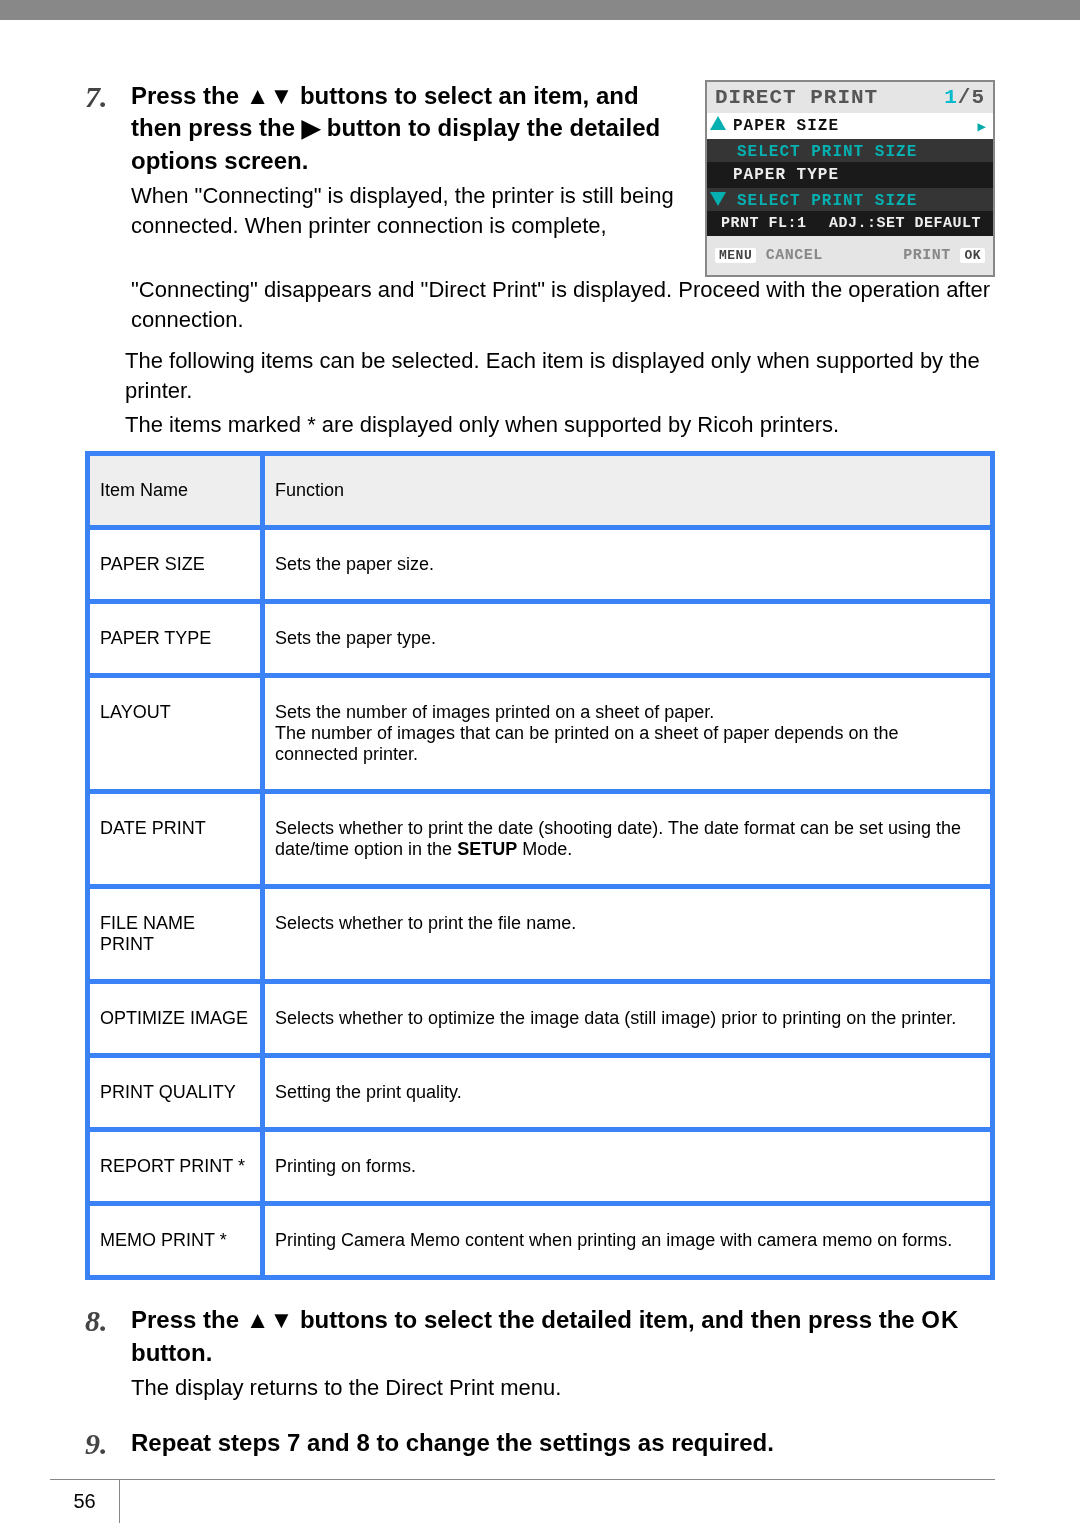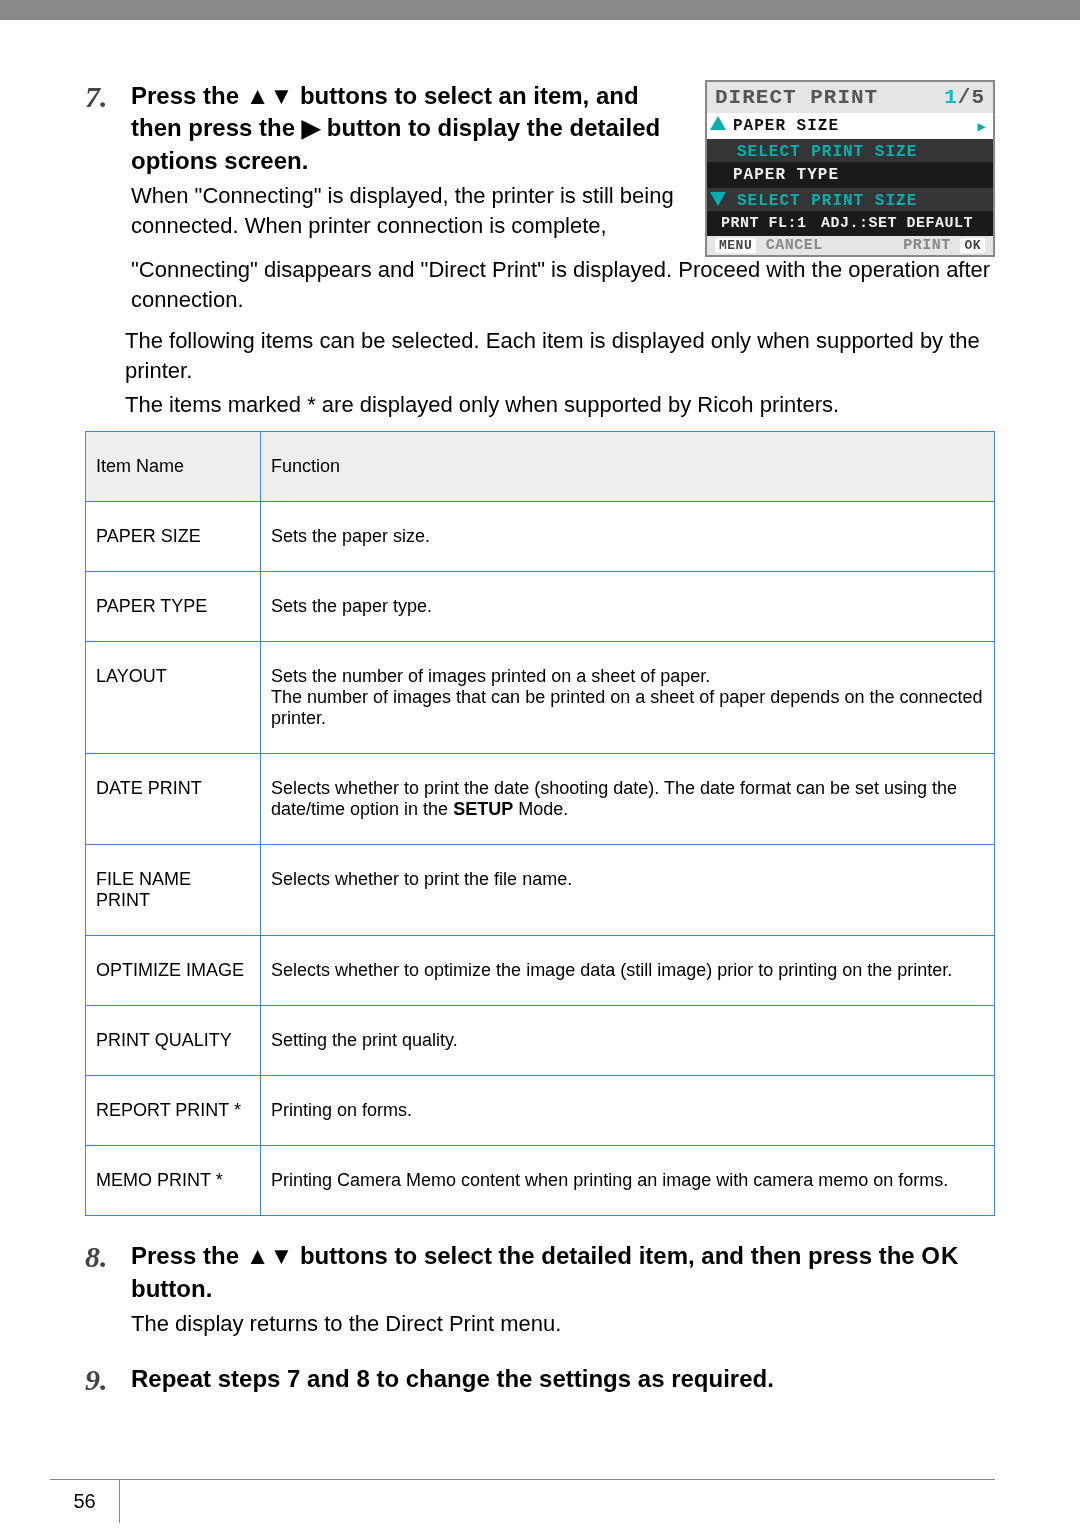--- a/index.html
+++ b/index.html
@@ -102,31 +102,31 @@
     left: 3px;
     width: 16px;
     height: 14px;
     background: #06b0b0;
   }
   .lcd-foot1 {
     background: #1a1a1a;
     color: #eee;
     font-size: 15px;
     font-weight: bold;
-    padding: 4px 20px 4px 14px;
+    padding: 4px 12px 4px 14px;
     display: flex;
     justify-content: space-between;
     letter-spacing: 0.5px;
   }
   .lcd-foot2 {
     background: #e5e5e5;
     color: #888;
     font-size: 15px;
     font-weight: bold;
-    padding: 1px 8px;
+    padding: 11px 8px;
     display: flex;
     justify-content: space-between;
     letter-spacing: 0.5px;
   }
   .lcd-foot2 .btn-white {
     background: #fff;
     color: #444;
     padding: 0 4px;
     border-radius: 2px;
     font-size: 13px;
@@ -135,21 +135,21 @@
     margin-left: 40px;
     margin-top: 12px;
   }
   table.items {
     width: 100%;
     border-collapse: collapse;
     margin-top: 12px;
     font-size: 18px;
   }
   table.items th, table.items td {
-    border: 1px solid #3b82f6;
+    border: 5px solid #3b82f6;
     padding: 24px 10px;
     text-align: left;
     vertical-align: top;
   }
   table.items th {
     background: #eee;
     font-weight: normal;
   }
   table.items tr td:first-child {
     width: 175px;

